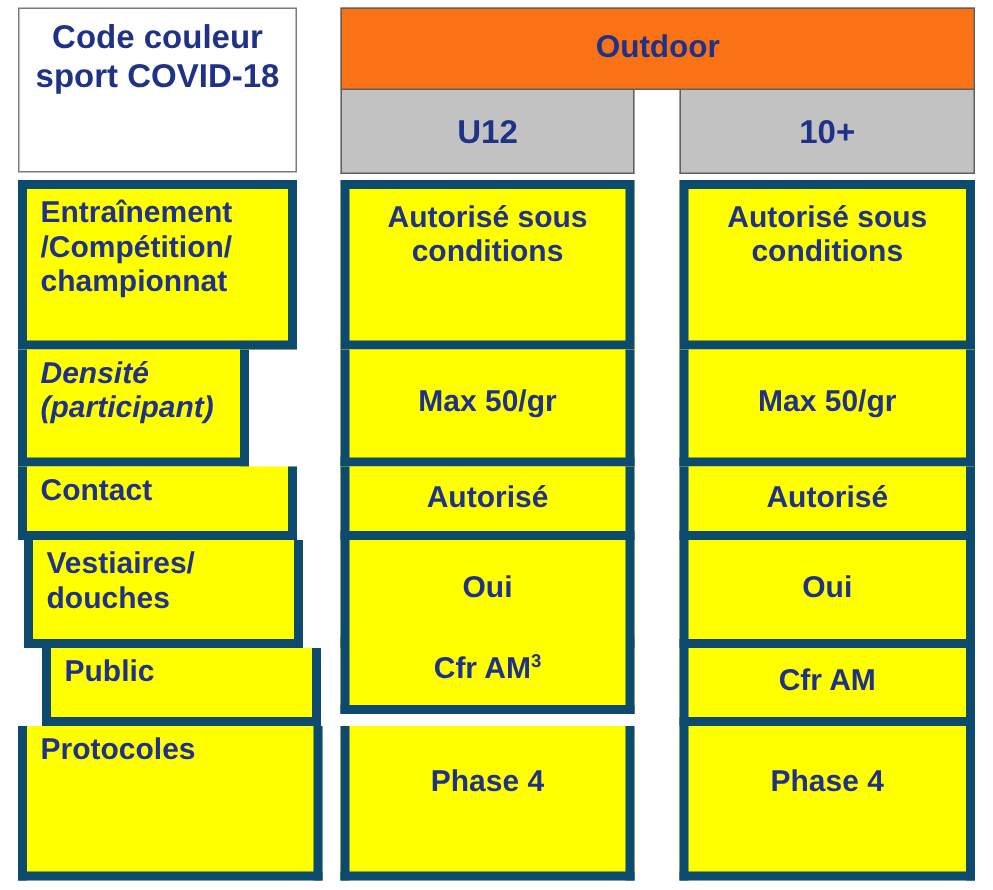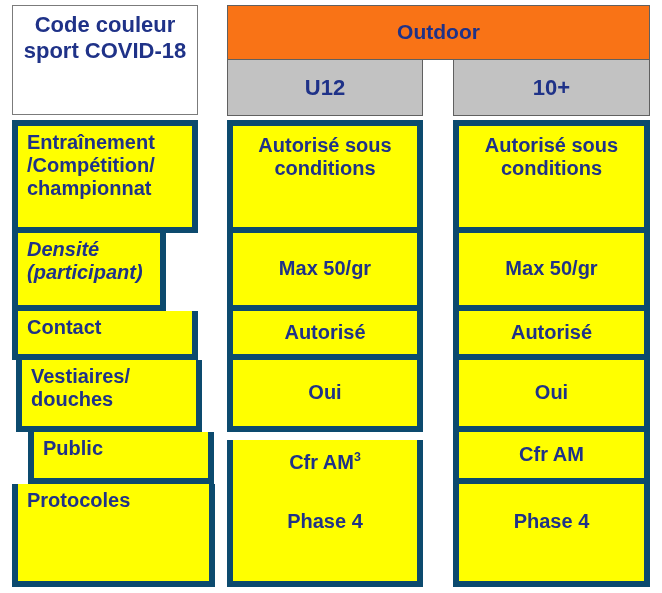--- a/index.html
+++ b/index.html
@@ -161,21 +161,21 @@
   <div class="cell y-cell row-value stacked" style="left:227px; top:360px; width:196px; height:72px;">
     <span class="cell-inner">Oui</span>
   </div>
   <div class="cell y-cell row-value stacked" style="left:453px; top:360px; width:197px; height:72px;">
     <span class="cell-inner">Oui</span>
   </div>
 
   <div class="cell y-cell row-label stacked" style="left:28px; top:432px; width:186px; height:52px;">
     <span class="cell-inner">Public</span>
   </div>
-  <div class="cell y-cell row-value stacked" style="left:227px; top:440px; width:196px; height:52px;">
+  <div class="cell y-cell row-value stacked" style="left:227px; top:424px; width:196px; height:52px;">
     <span class="cell-inner"><span>Cfr AM</span><sup>3</sup></span>
   </div>
   <div class="cell y-cell row-value stacked" style="left:453px; top:432px; width:197px; height:52px;">
     <span class="cell-inner">Cfr AM</span>
   </div>
 
   <div class="cell y-cell row-label stacked" style="left:12px; top:484px; width:203px; height:103px;">
     <span class="cell-inner">Protocoles</span>
   </div>
   <div class="cell y-cell row-value top-aligned stacked" style="left:227px; top:484px; width:196px; height:103px; padding-top:26px;">

